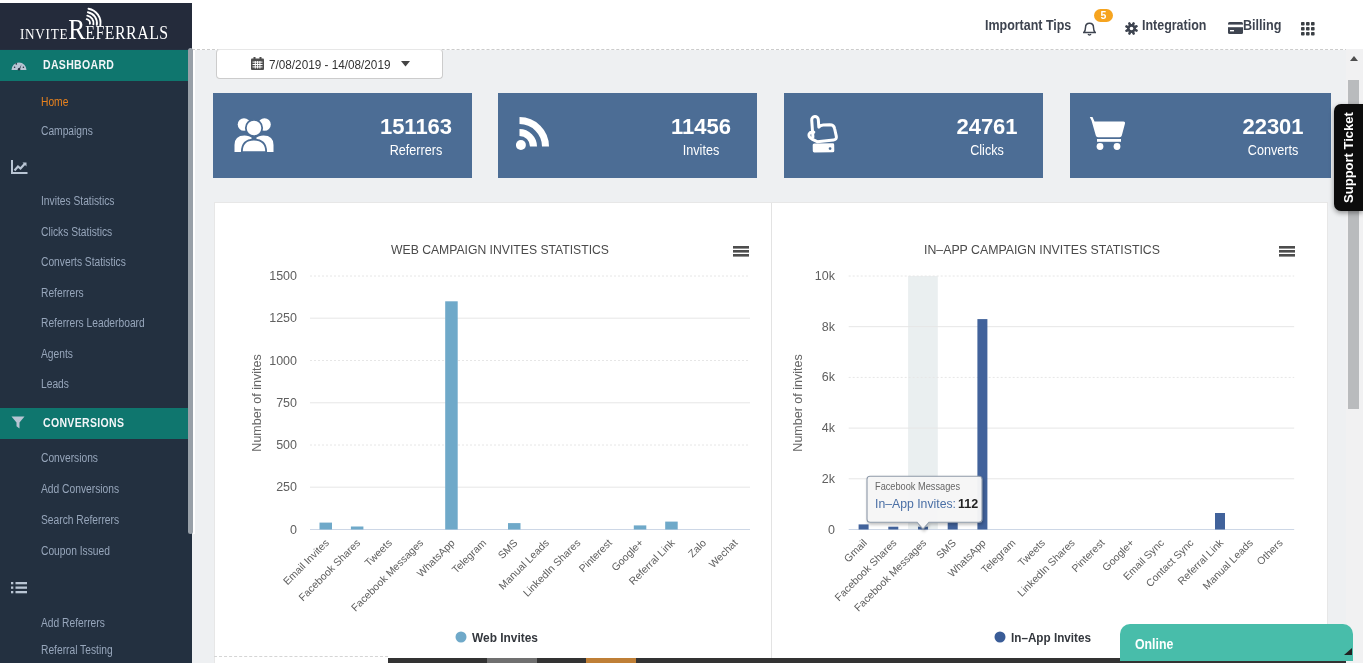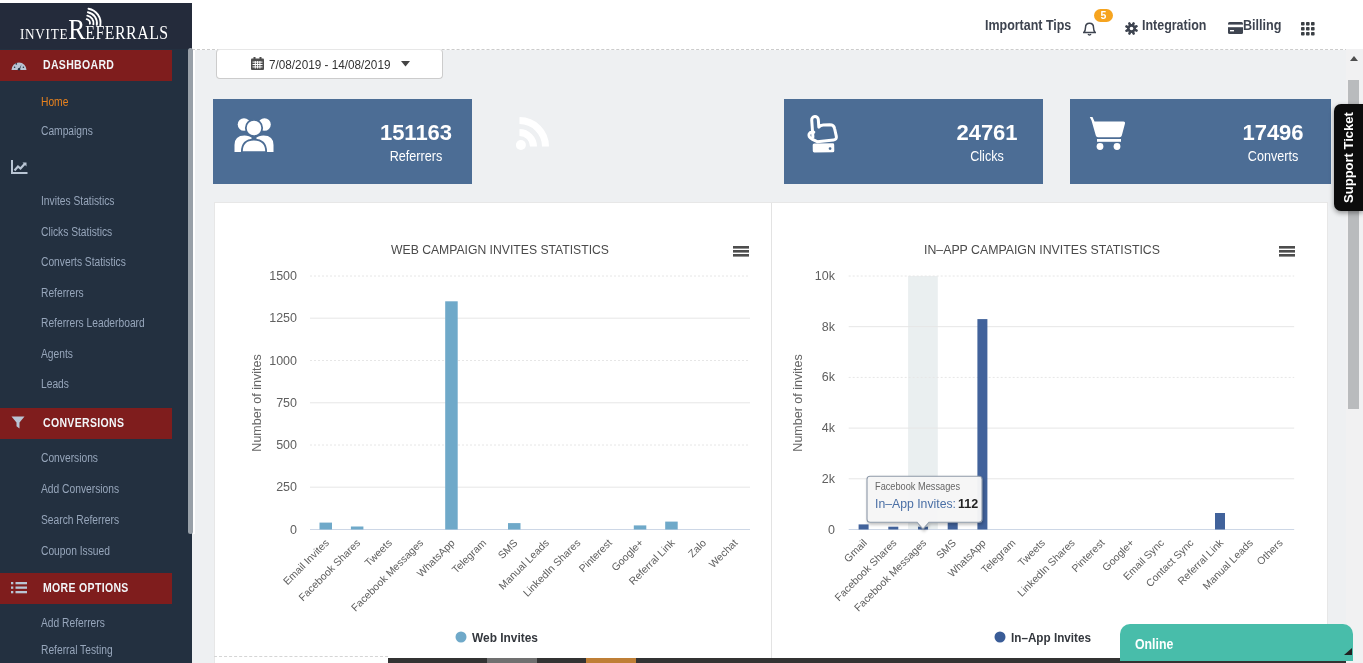--- a/index.html
+++ b/index.html
@@ -1,25 +1,25 @@
 <!DOCTYPE html>
 <html><head><meta charset="utf-8"><style>
 
 * { margin:0; padding:0; box-sizing:border-box; }
 html,body { width:1363px; height:663px; overflow:hidden; background:#fff;
   font-family:"Liberation Sans", sans-serif; }
 .abs { position:absolute; }
 #stage { position:relative; width:1363px; height:663px; }
 .sb-item { position:absolute; left:41px; font-size:12.5px; color:#97a6bb; white-space:nowrap;
   transform:scaleX(0.82); transform-origin:left center; }
-.sb-hdr { position:absolute; left:0; width:172px; height:31px; background:#7f1d1d; }
+.sb-hdr { position:absolute; left:0; width:192px; height:31px; background:#0f766e; }
 .sb-hdr span { position:absolute; left:43px; top:50%; transform:translateY(-50%) scaleX(0.84);
   transform-origin:left center;
   color:#f2f5f8; font-size:12.5px; font-weight:bold; letter-spacing:0.4px; white-space:nowrap;}
-.card { position:absolute; top:99px; height:85px; background:#4c6d95; }
+.card { position:absolute; top:93px; height:85px; background:#4c6d95; }
 .card .num { position:absolute; width:160px; text-align:center; top:23px; font-size:22px;
   font-weight:bold; color:#fff; line-height:22px; }
 .card .lbl { position:absolute; width:160px; text-align:center; top:48.5px; font-size:14px; color:#fff;
   transform:scaleX(0.9); transform-origin:center; }
 .nav-it { position:absolute; top:0; height:50px; display:flex; align-items:center;
   font-weight:bold; color:#3e4450; font-size:14px; transform-origin:left center; }
 
 </style></head><body>
 <div id="stage">
 <div class="abs" style="left:192px;top:50px;width:1171px;height:613px;background:#eef0f2"></div>
@@ -63,23 +63,20 @@
 <div class="sb-hdr" style="top:407.5px">
       <span>CONVERSIONS</span>
     </div>
 <svg style="position:absolute;left:11px;top:416px" width="15" height="13">
       <path d="M0.5,0.5 h13 l-5,6 v6 l-3,-2.2 v-3.8 z" fill="#b9c5d4"></path>
     </svg>
 <div class="sb-item" style="top:451.0px;color:#97a6bb">Conversions</div>
 <div class="sb-item" style="top:482.0px;color:#97a6bb">Add Conversions</div>
 <div class="sb-item" style="top:513.0px;color:#97a6bb">Search Referrers</div>
 <div class="sb-item" style="top:544.0px;color:#97a6bb">Coupon Issued</div>
-<div class="sb-hdr" style="top:572.5px">
-      <span>MORE OPTIONS</span>
-    </div>
 <svg style="position:absolute;left:11px;top:581px" width="16" height="13">
       <rect x="0" y="1.0" width="2.3" height="2.3" fill="#b9c5d4"></rect>
       <rect x="4.5" y="1.0" width="11.5" height="2.3" fill="#b9c5d4"></rect>
       <rect x="0" y="5.5" width="2.3" height="2.3" fill="#b9c5d4"></rect>
       <rect x="4.5" y="5.5" width="11.5" height="2.3" fill="#b9c5d4"></rect>
       <rect x="0" y="10.0" width="2.3" height="2.3" fill="#b9c5d4"></rect>
       <rect x="4.5" y="10.0" width="11.5" height="2.3" fill="#b9c5d4"></rect>
     </svg>
 <div class="sb-item" style="top:616.0px;color:#97a6bb">Add Referrers</div>
 <div class="sb-item" style="top:643.0px;color:#97a6bb">Referral Testing</div>
@@ -140,26 +137,30 @@
       </g>
     </svg>
 <div class="abs" style="left:269px;top:56.5px;font-size:13.5px;color:#333;transform:scaleX(0.87);transform-origin:left center">7/08/2019 - 14/08/2019</div>
 <svg class="abs" style="left:401px;top:61px" width="9" height="6">
       <path d="M0,0 h9 l-4.5,5.5 z" fill="#444"></path>
     </svg>
 <div class="card" style="left:213px;width:259px">
       <div class="num" style="left:123px">151163</div>
       <div class="lbl" style="left:123px">Referrers</div>
     </div>
+<div class="card" style="left:498px;width:259px">
+      <div class="num" style="left:123px">11456</div>
+      <div class="lbl" style="left:123px">Invites</div>
+    </div>
 <div class="card" style="left:784px;width:259px">
       <div class="num" style="left:123px">24761</div>
       <div class="lbl" style="left:123px">Clicks</div>
     </div>
 <div class="card" style="left:1070px;width:261px">
-      <div class="num" style="left:123px">17496</div>
+      <div class="num" style="left:123px">22301</div>
       <div class="lbl" style="left:123px">Converts</div>
     </div>
 <svg class="abs" style="left:232px;top:113px" width="44" height="40">
       <g fill="#fff">
         <circle cx="12" cy="11.5" r="6.3"></circle>
         <circle cx="32.5" cy="11.5" r="6.3"></circle>
         <path d="M2.5,32 q0,-9.5 10,-9.5 q5,0 7.5,2.5 q-4.5,3.5 -4.5,10 v4 h-13 z"></path>
         <path d="M41.5,32 q0,-9.5 -10,-9.5 q-5,0 -7.5,2.5 q4.5,3.5 4.5,10 v4 h13 z"></path>
       </g>
       <g fill="#fff" stroke="#4c6d95" stroke-width="1.8">

